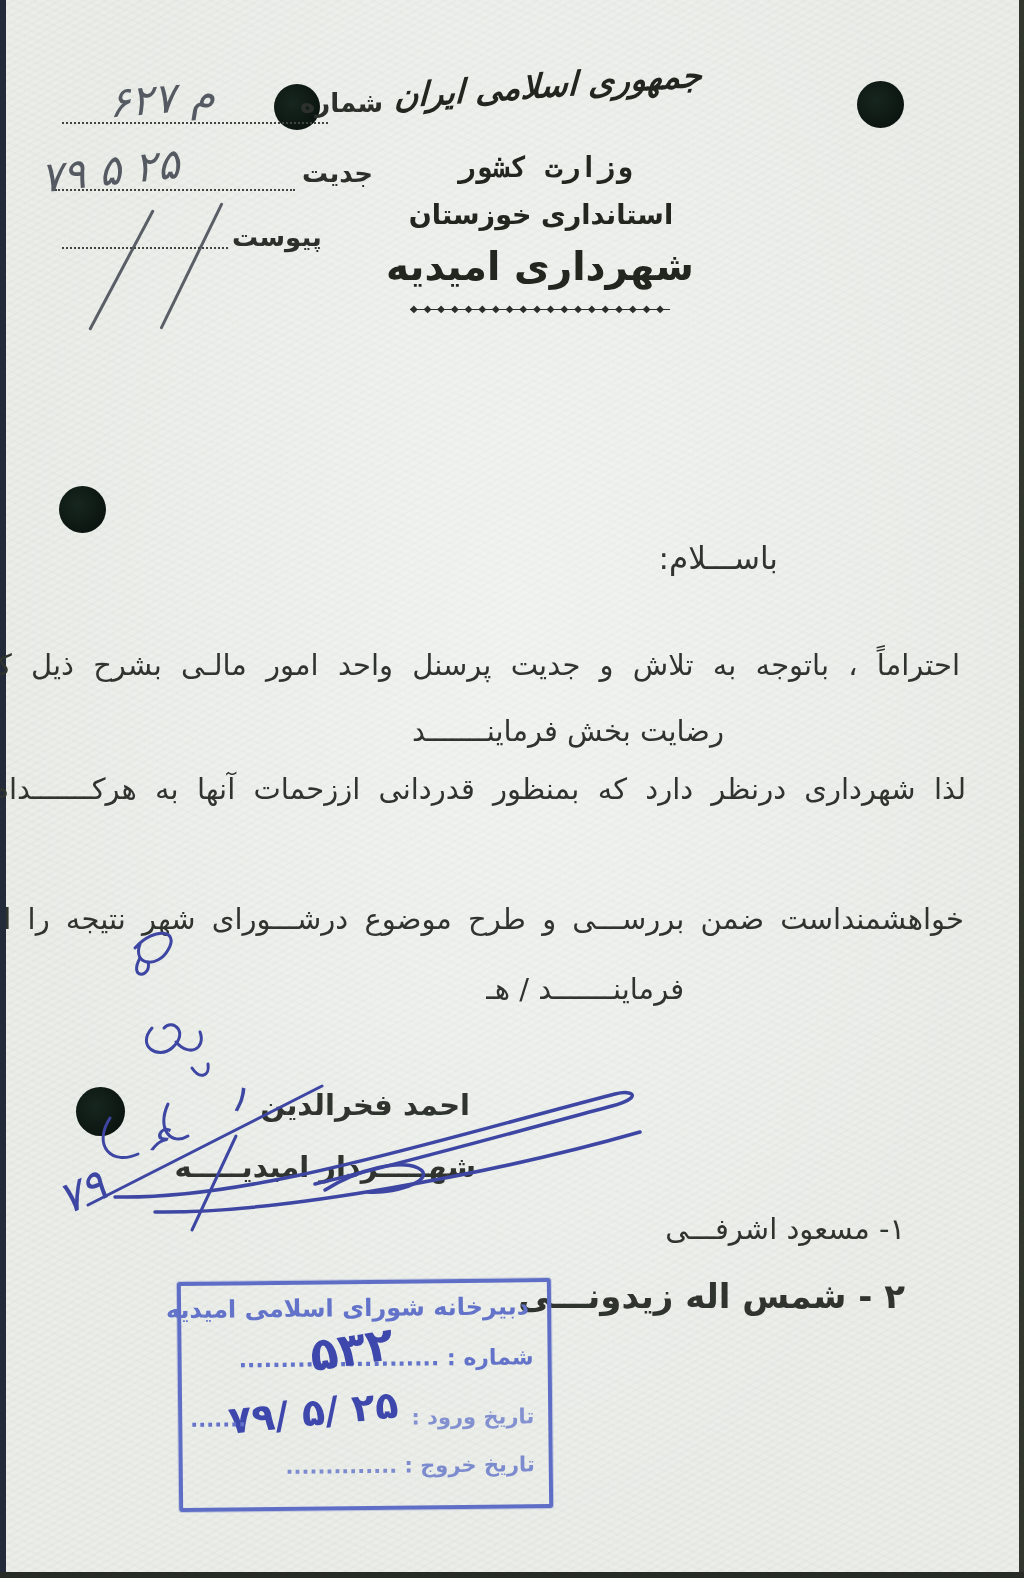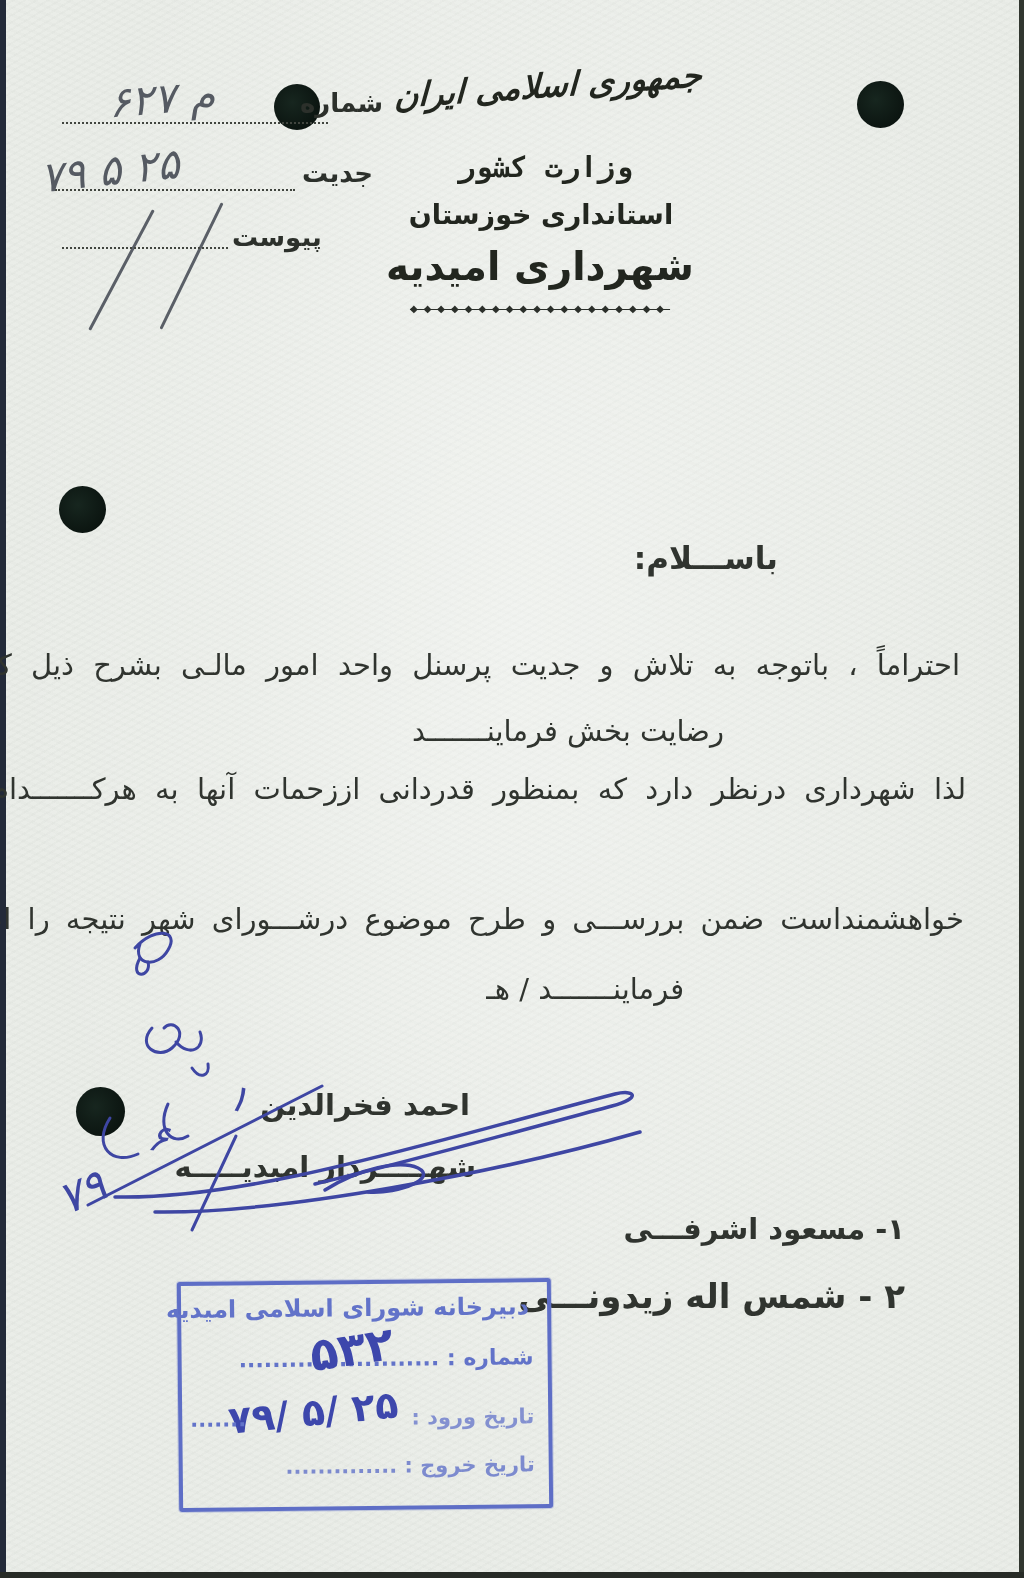--- a/index.html
+++ b/index.html
@@ -55,21 +55,21 @@
 
   <div class="t lbl" style="left:302px;top:158px;">جدیت</div>
   <div class="dotline" style="left:55px;top:187px;width:240px;"></div>
   <div class="hand" dir="ltr" style="left:40px;top:146px;font-size:42px;transform:rotate(-6deg);letter-spacing:2px;">۷۹   ۵   ۲۵</div>
   <div class="penstroke" style="left:190px;top:196px;height:140px;transform:rotate(26deg);"></div>
   <div class="penstroke" style="left:120px;top:202px;height:136px;transform:rotate(28deg);"></div>
 
   <div class="t lbl" style="left:232px;top:222px;">پیوست</div>
   <div class="dotline" style="left:62px;top:245px;width:166px;"></div>
 
-  <div class="t" style="right:246px;top:540px;font-size:31px;font-weight:bold;margin-left:12px;">باســـلام:</div>
+  <div class="t" style="right:246px;top:540px;font-size:31px;font-weight:normal;margin-left:12px;">باســـلام:</div>
 
   <div class="t" style="right:64px;top:648px;font-size:29px;word-spacing:10px;">احتراماً ،   باتوجه به تلاش و جدیت پرسنل واحد امور مالـی بشرح ذیل که</div>
   <div class="t" style="right:300px;top:714px;font-size:29px;">رضایت بخش فرماینـــــــد</div>
 
   <div class="t" style="right:58px;top:772px;font-size:29px;word-spacing:9px;">لذا شهرداری درنظر دارد که بمنظور قدردانی اززحمات آنها به هرکـــــــدام</div>
 
   <div class="t" style="right:60px;top:902px;font-size:29px;word-spacing:7px;">خواهشمنداست ضمن بررســـی و طرح موضوع درشـــورای شهر نتیجه را اعــــــلام</div>
   <div class="t" style="right:340px;top:972px;font-size:29px;">فرماینـــــــد / هـ</div>
 
   <div class="t" style="right:554px;top:1088px;font-size:29px;font-weight:bold;">احمد فخرالدین</div>
@@ -93,21 +93,21 @@
       <path d="M70,200 C52,228 72,248 98,236"></path>
       <path d="M128,186 C116,212 132,228 148,218"></path>
       <path d="M48,287 L282,168"></path>
       <path d="M152,312 L196,218"></path>
     </g>
   </svg>
   <div class="bluenote" style="left:228px;top:1076px;font-size:38px;transform:rotate(14deg);">۱</div>
   <div class="bluenote" style="left:148px;top:1116px;font-size:38px;transform:rotate(8deg);">۶</div>
   <div class="bluenote" style="left:58px;top:1166px;font-size:44px;transform:rotate(-24deg);">۷۹</div>
 
-  <div class="t" style="right:119px;top:1212px;font-size:29px;font-weight:bold;">۱- مسعود اشرفـــی</div>
+  <div class="t" style="right:119px;top:1212px;font-size:29px;font-weight:normal;">۱- مسعود اشرفـــی</div>
   <div class="t" style="right:119px;top:1276px;font-size:34px;font-weight:bold;">۲ - شمس اله زیدونـــی</div>
 
   <div class="stampbox">
     <div class="stamptxt" style="right:18px;top:10px;font-size:24px;">دبیرخانه شورای اسلامی امیدیه</div>
     <div class="stamptxt" style="right:14px;top:62px;font-size:22px;">شماره :  ........................</div>
     <div class="stampval" dir="ltr" style="left:128px;top:38px;font-size:46px;transform:rotate(-8deg);letter-spacing:4px;">۵۳۲</div>
     <div class="stamptxt" style="right:14px;top:122px;font-size:21px;opacity:.75;">تاریخ ورود :</div>
     <div class="stampval" dir="ltr" style="left:46px;top:106px;font-size:38px;transform:rotate(-5deg);letter-spacing:2px;">۷۹/ ۵/ ۲۵</div>
     <div class="stamptxt" style="left:8px;top:122px;font-size:21px;">.......</div>
     <div class="stamptxt" style="right:14px;top:170px;font-size:21px;opacity:.8;">تاریخ خروج : ..............</div>

